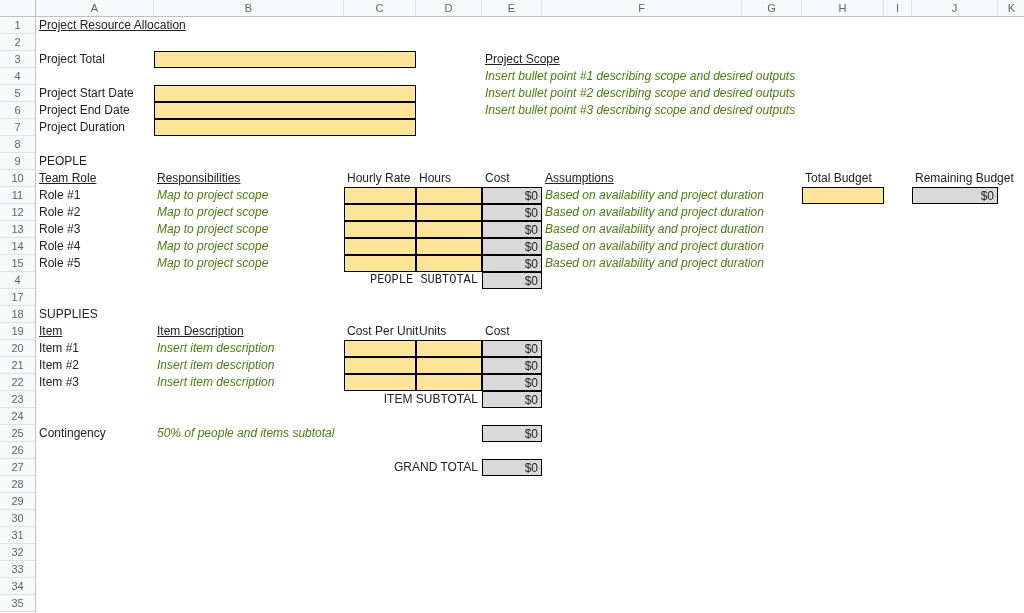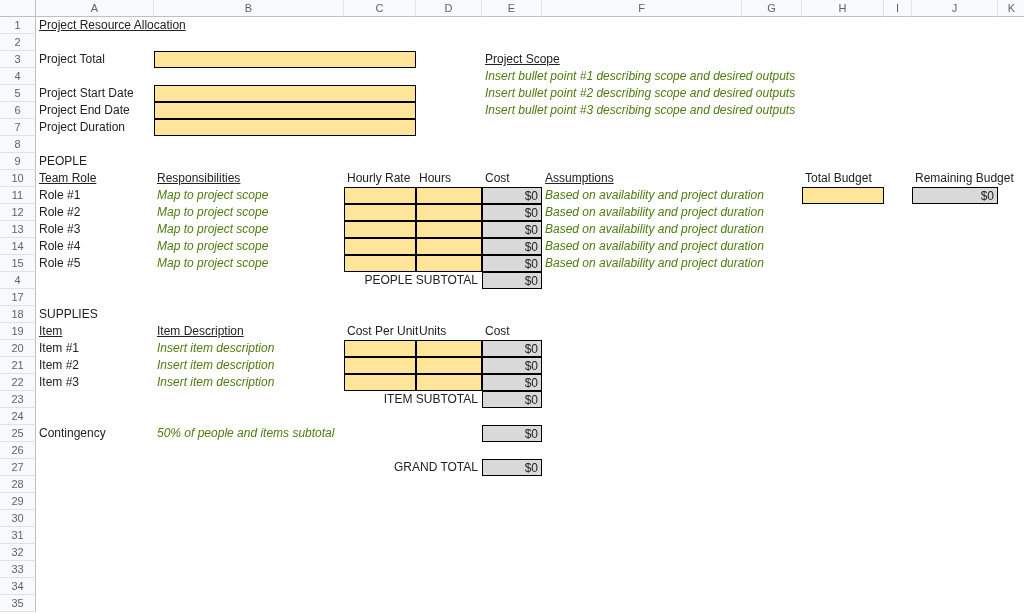--- a/index.html
+++ b/index.html
@@ -168,21 +168,21 @@
     <div class="cell yellow" style="grid-column-start: 4; grid-row-start: 15;"></div>
     <div class="cell yellow" style="grid-column-start: 5; grid-row-start: 15;"></div>
     <div class="cell grey" style="grid-column-start: 6; grid-row-start: 15;">$0</div>
     <div class="cell italic" style="grid-column-start: 7; grid-row-start: 15;">Based on availability and project duration</div>
     <div class="cell" style="grid-column-start: 2; grid-row-start: 16;">Role #5</div>
     <div class="cell italic" style="grid-column-start: 3; grid-row-start: 16;">Map to project scope</div>
     <div class="cell yellow" style="grid-column-start: 4; grid-row-start: 16;"></div>
     <div class="cell yellow" style="grid-column-start: 5; grid-row-start: 16;"></div>
     <div class="cell grey" style="grid-column-start: 6; grid-row-start: 16;">$0</div>
     <div class="cell italic" style="grid-column-start: 7; grid-row-start: 16;">Based on availability and project duration</div>
-    <div class="cell right span-2" style="grid-column-start: 4; grid-row-start: 17;">PEOPLE SUBTOTAL</div>
+    <div class="cell right span-2" style="grid-column-start: 4; grid-row-start: 17; font-family: Liberation Mono, monospace;">PEOPLE SUBTOTAL</div>
     <div class="cell grey" style="grid-column-start: 6; grid-row-start: 17;">$0</div>
     <div class="cell" style="grid-column-start: 2; grid-row-start: 19;">SUPPLIES</div>
     <div class="cell underline" style="grid-column-start: 2; grid-row-start: 20;">Item</div>
     <div class="cell underline" style="grid-column-start: 3; grid-row-start: 20;">Item Description</div>
     <div class="cell" style="grid-column-start: 4; grid-row-start: 20;">Cost Per Unit</div>
     <div class="cell" style="grid-column-start: 5; grid-row-start: 20;">Units</div>
     <div class="cell" style="grid-column-start: 6; grid-row-start: 20;">Cost</div>
     <div class="cell" style="grid-column-start: 2; grid-row-start: 21;">Item #1</div>
     <div class="cell italic" style="grid-column-start: 3; grid-row-start: 21;">Insert item description</div>
     <div class="cell yellow" style="grid-column-start: 4; grid-row-start: 21;"></div>

